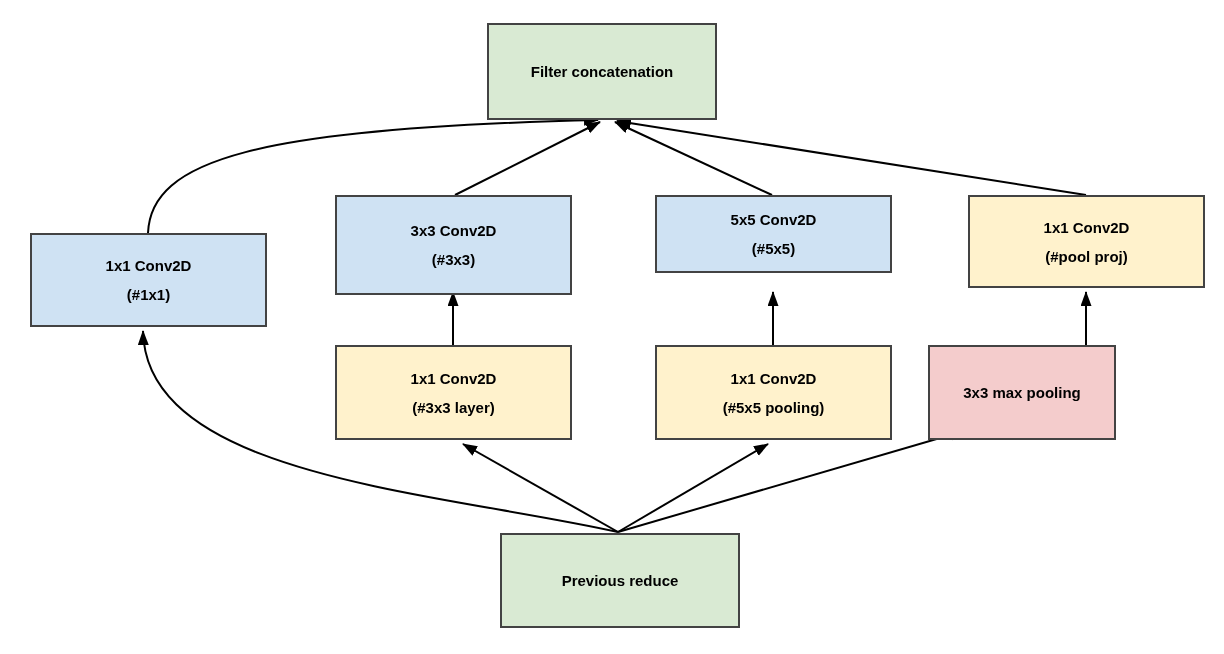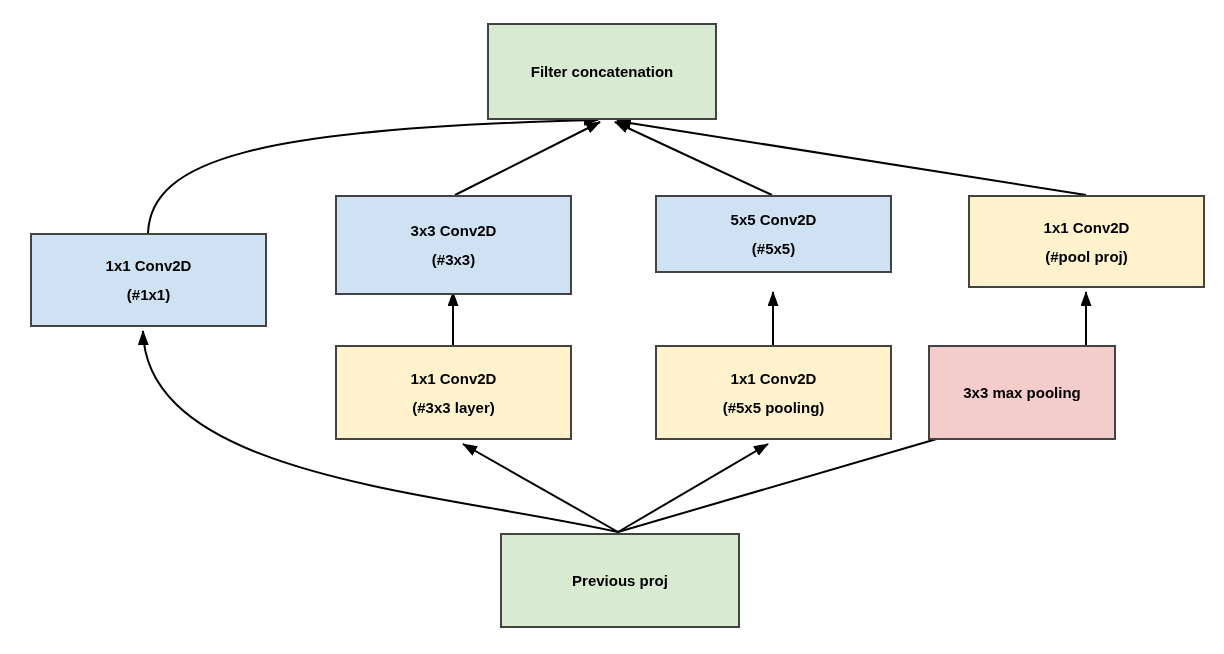--- a/index.html
+++ b/index.html
@@ -113,16 +113,16 @@
   <div class="node n-reduce5" style="background-color: rgb(255, 242, 204);">
     <span class="l1">1x1 Conv2D</span>
     <span class="l2">(#5x5 pooling)</span>
   </div>
 
   <div class="node n-maxpool" style="background-color: rgb(244, 204, 204);">
     <span class="l1">3x3 max pooling</span>
   </div>
 
   <div class="node n-prev" style="background-color: rgb(217, 234, 211);">
-    <span class="l1">Previous proj</span>
+    <span class="l1">Previous reduce</span>
   </div>
 
 </div>
 
 </body></html>

